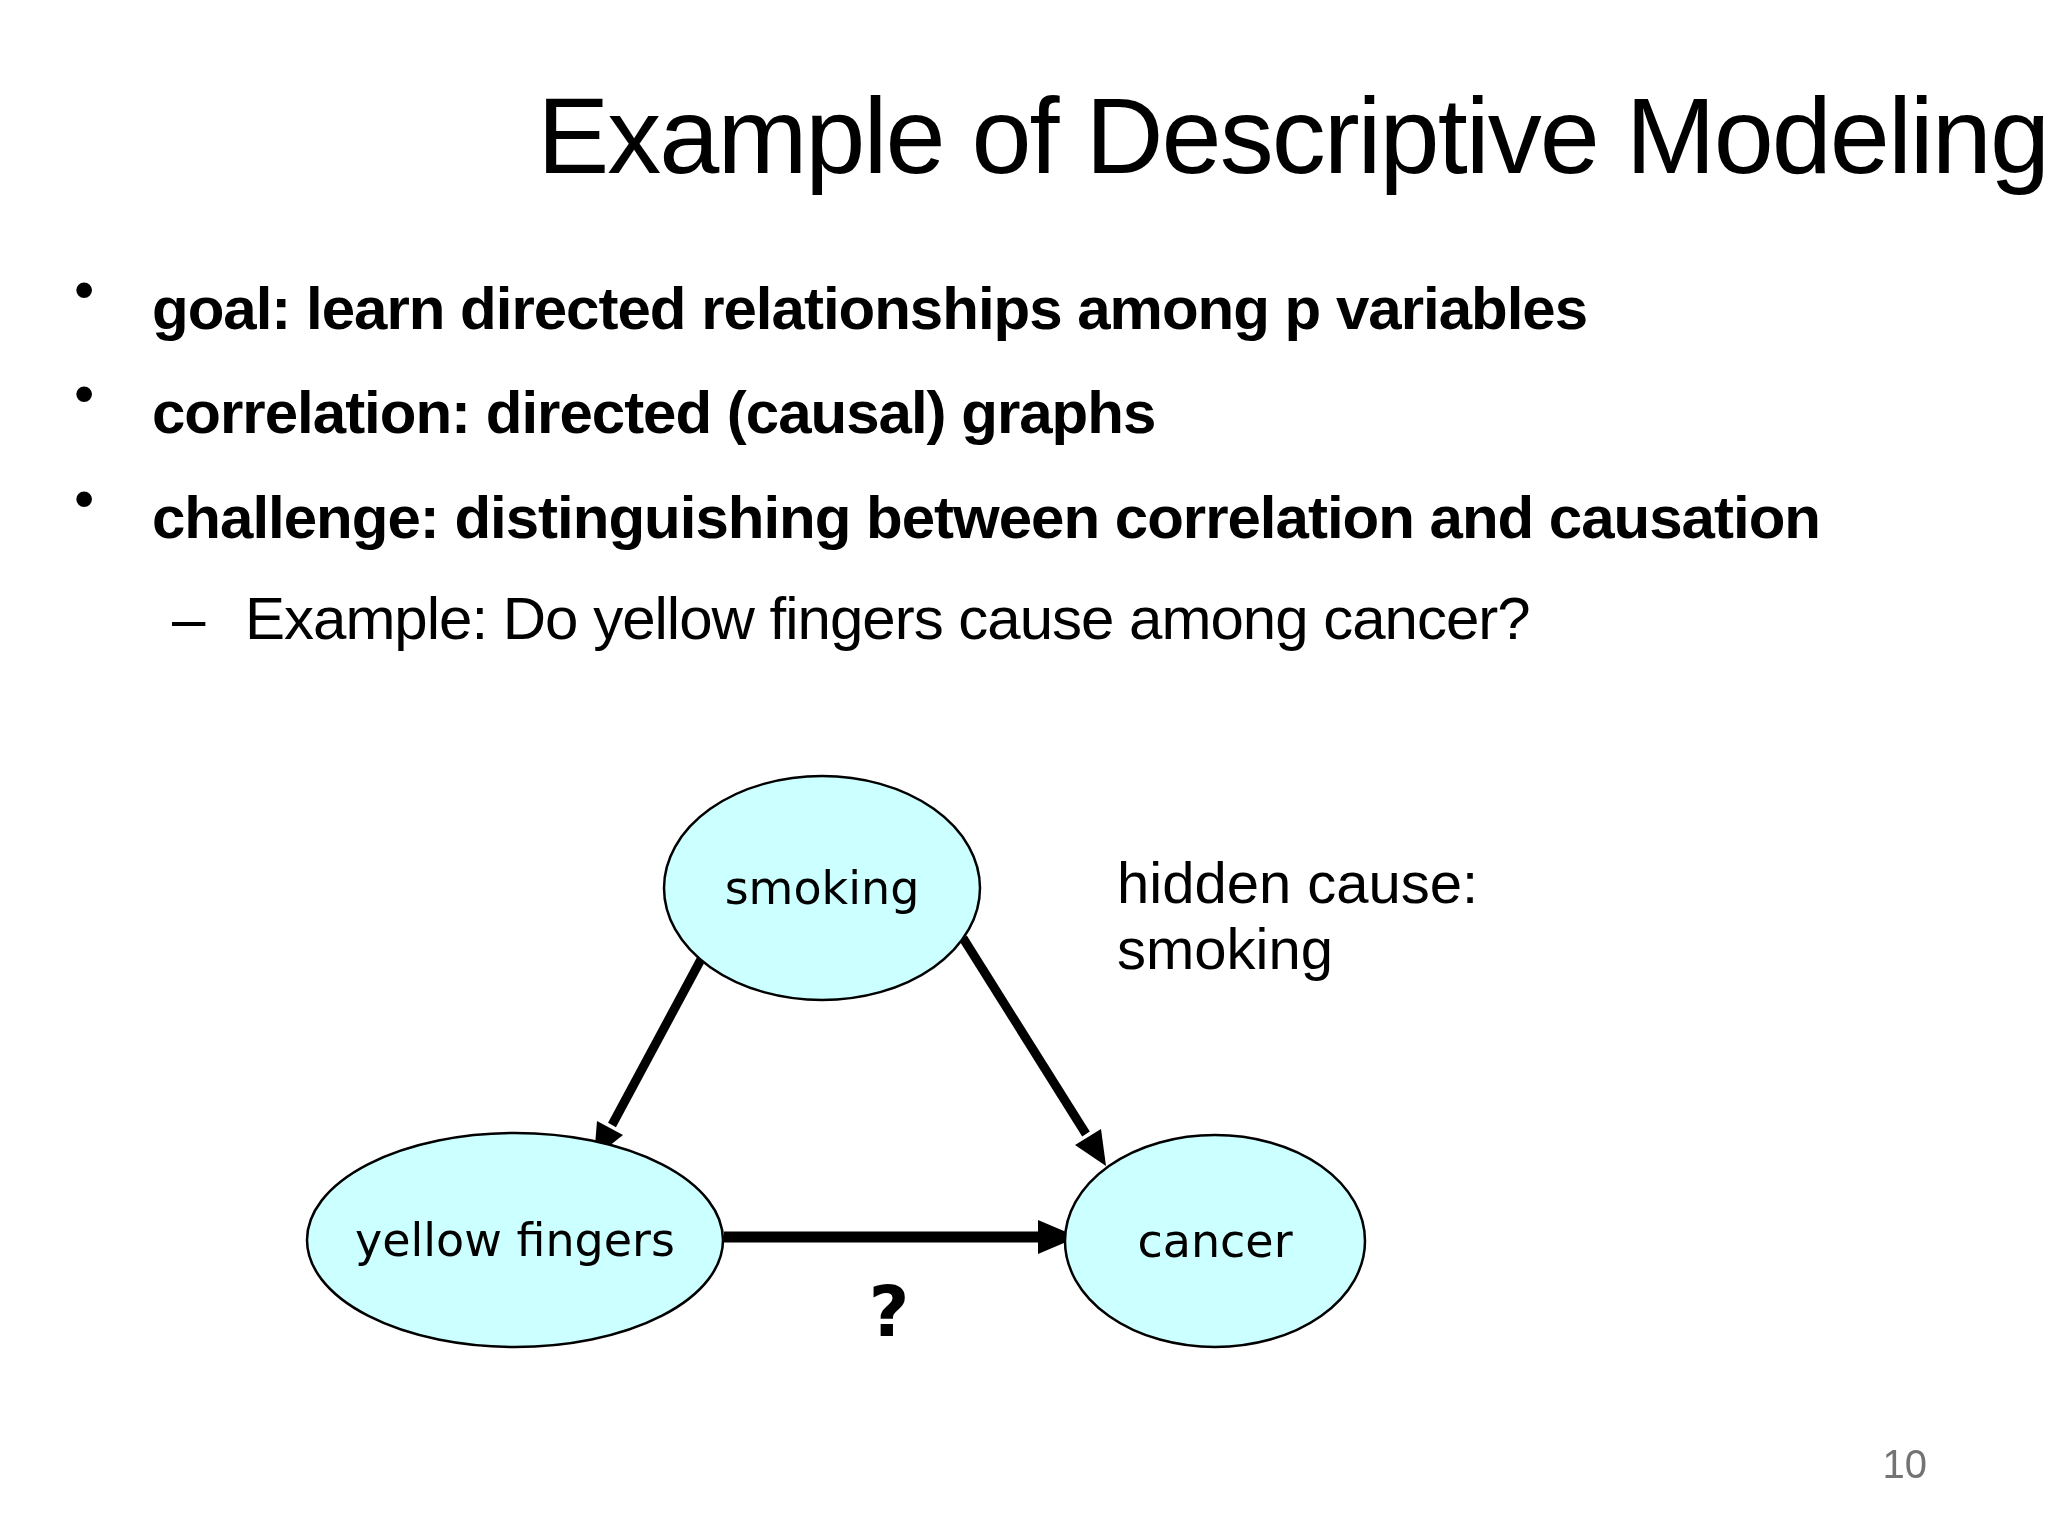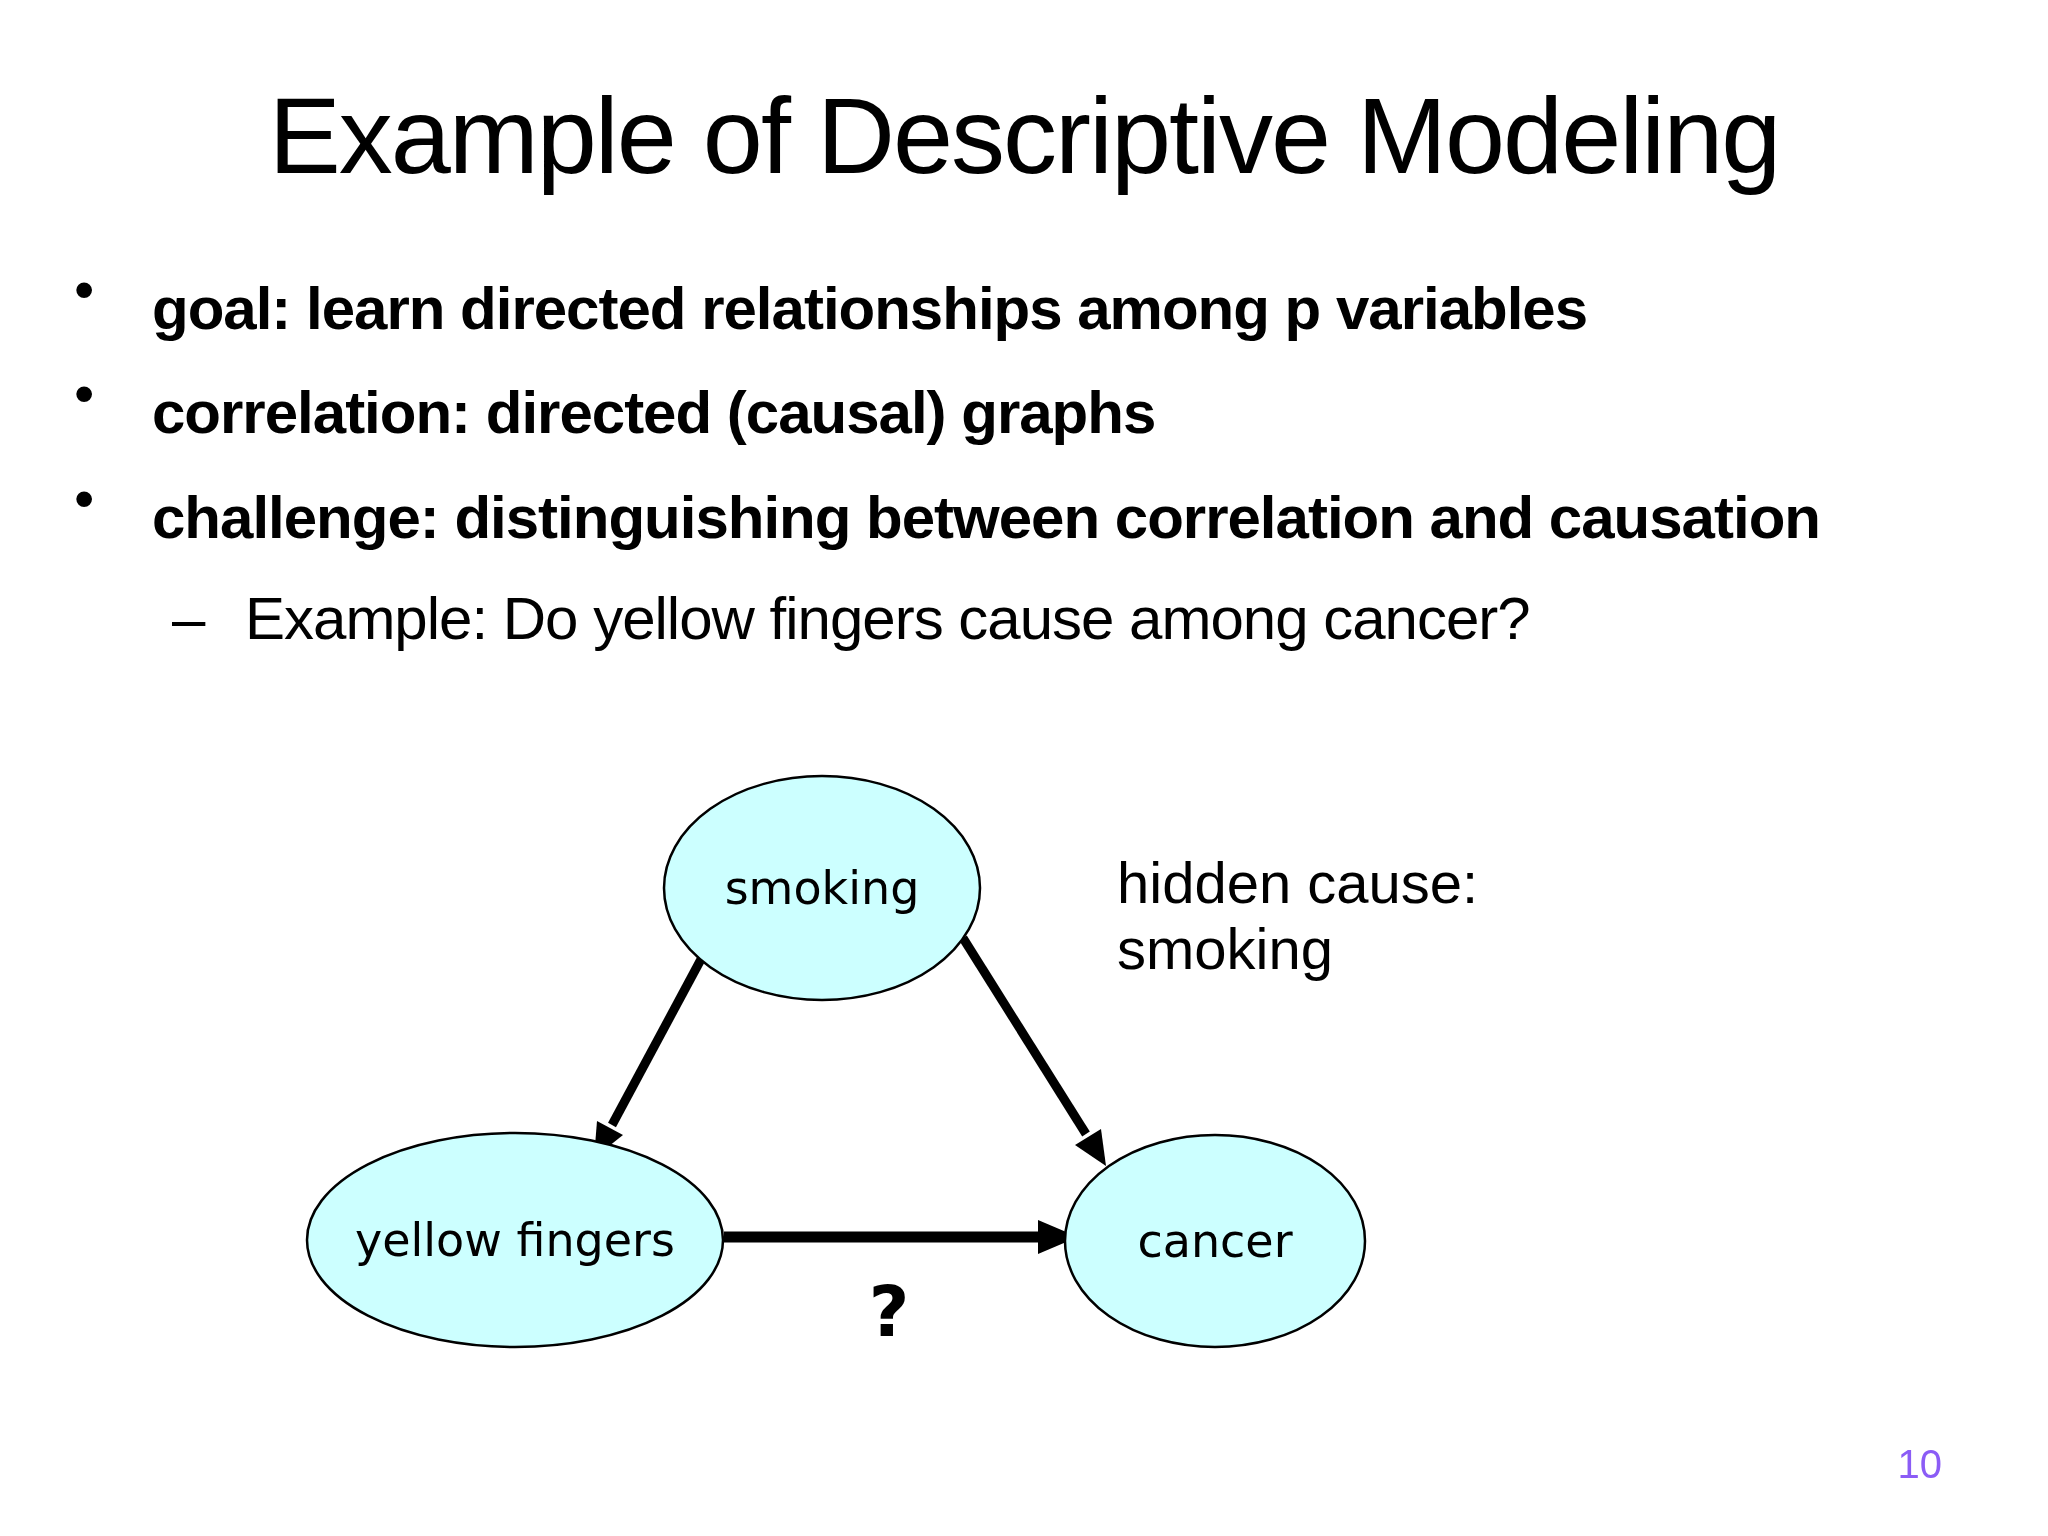--- a/index.html
+++ b/index.html
@@ -10,21 +10,21 @@
     background: #ffffff;
     overflow: hidden;
     font-family: "Liberation Sans", sans-serif;
     color: #000000;
   }
   .title {
     position: absolute;
     top: 82px;
     left: 0;
     width: 2048px;
-    text-align: center;
+    text-align: right;
     font-size: 108px;
     line-height: 1.0;
     letter-spacing: -2px;
     color: #000000;
     white-space: pre;
   }
   .bullet-row {
     position: absolute;
     left: 0;
     width: 1950px;
@@ -82,25 +82,25 @@
     fill: #000000;
   }
   .qmark {
     font-family: "DejaVu Sans", sans-serif;
     font-size: 70px;
     font-weight: bold;
     fill: #000000;
   }
   .page-number {
     position: absolute;
-    right: 106px;
+    right: 121px;
     top: 1444px;
     font-size: 40px;
     line-height: 1;
-    color: #8b5cf6;
+    color: #737373;
   }
 </style>
 </head>
 <body>
 
 <div class="slide">
 
   <div class="title">Example of Descriptive Modeling</div>
 
   <div class="bullet-row b1">

